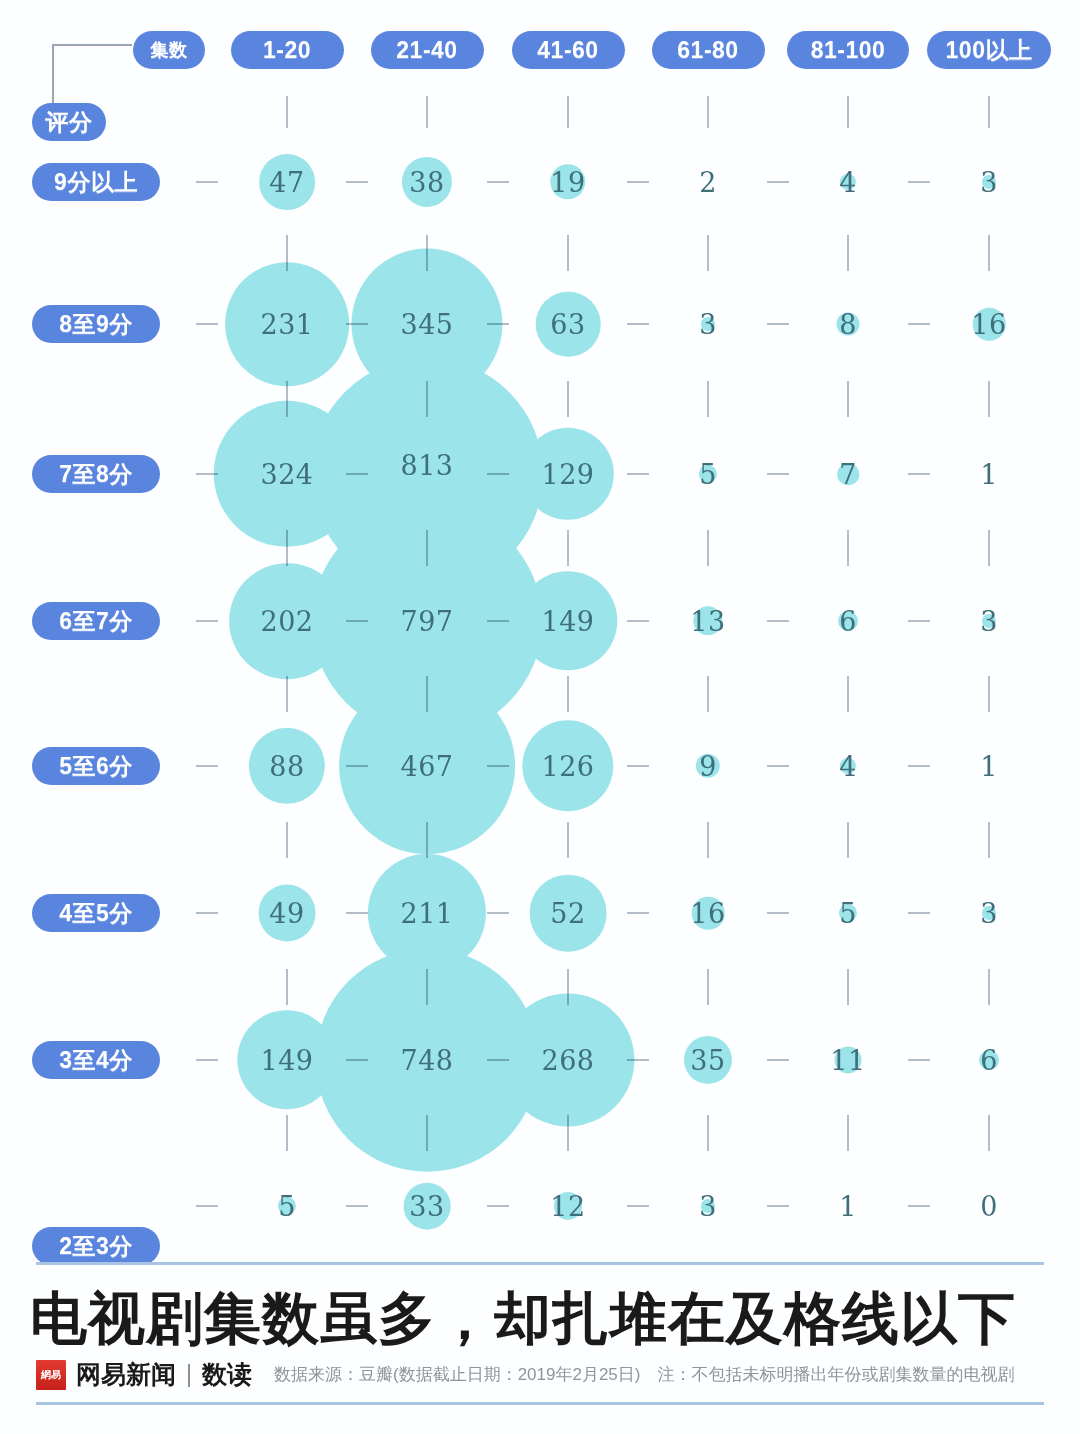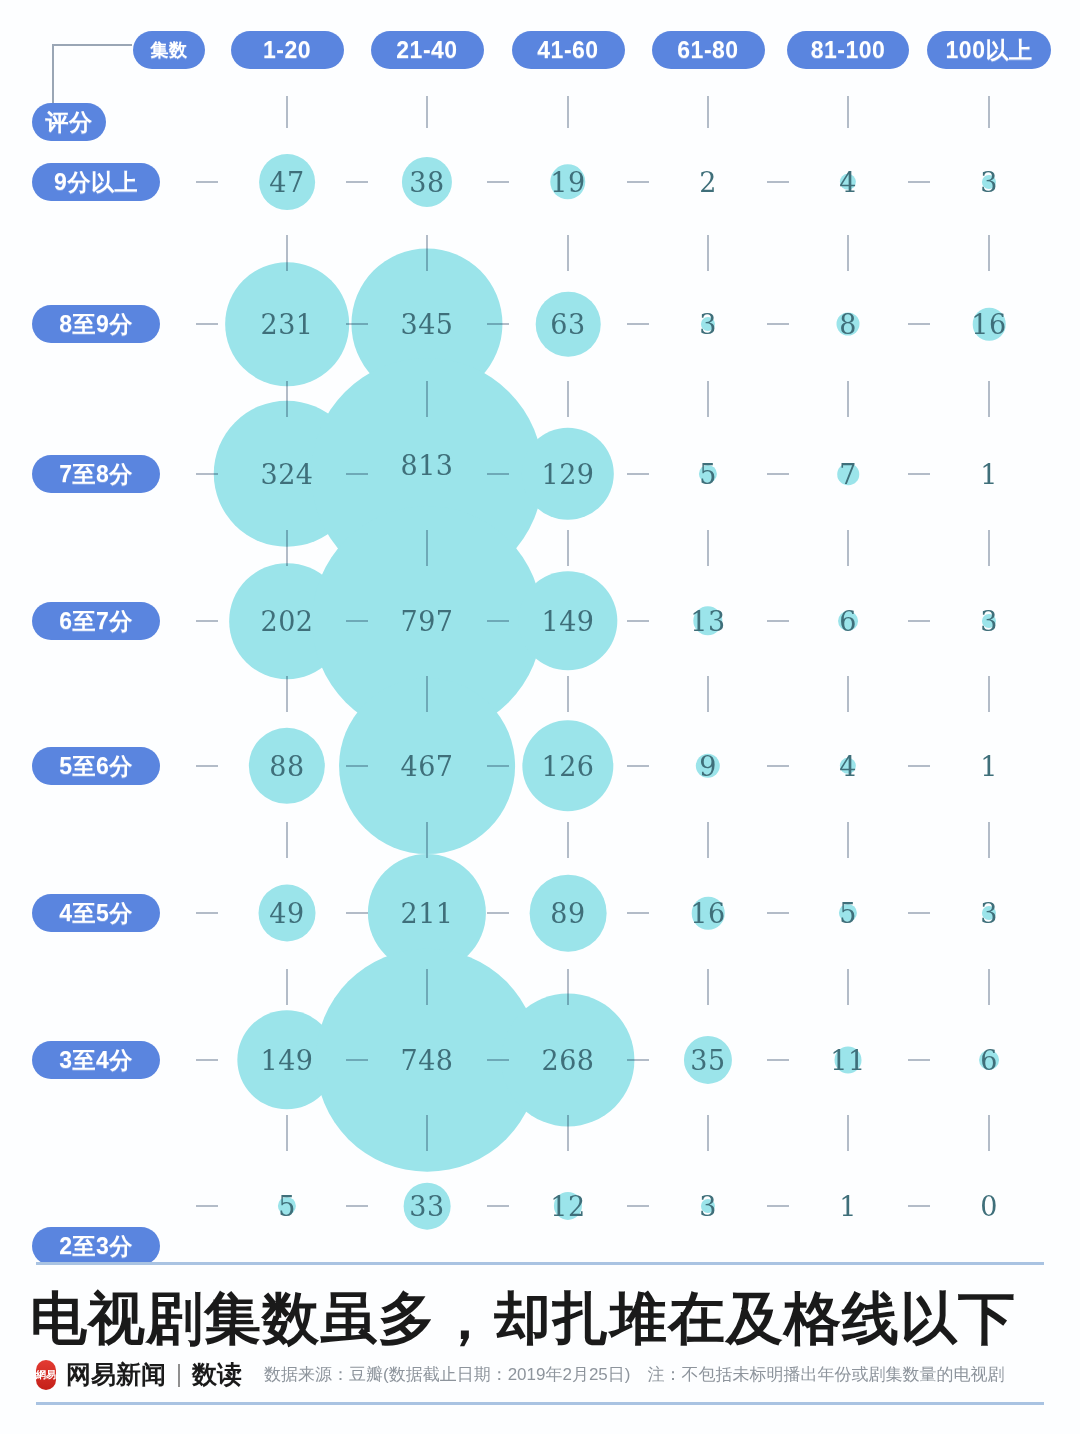--- a/index.html
+++ b/index.html
@@ -101,22 +101,22 @@
   }
   .brandrow {
     position: absolute;
     left: 36px;
     top: 1358px;
     display: flex;
     align-items: center;
     gap: 10px;
   }
   .brandmark {
-    width: 20px; height: 30px;
-    border-radius: 13px;
+    width: 30px; height: 30px;
+    border-radius: 1px;
     background: linear-gradient(180deg,#e33b33,#c42019);
     color: #fff;
     font-size: 10px;
     font-weight: bold;
     display: flex; align-items: center; justify-content: center;
     line-height: 1;
   }
   .brandname {
     font-size: 25px;
     font-weight: bold;
@@ -321,21 +321,21 @@
         <div class="cellval" style="left: 848px; top: 621px;">6</div>
         <div class="cellval" style="left: 989px; top: 621px;">3</div>
         <div class="cellval" style="left: 287px; top: 766px;">88</div>
         <div class="cellval" style="left: 427px; top: 766px;">467</div>
         <div class="cellval" style="left: 568px; top: 766px;">126</div>
         <div class="cellval" style="left: 708px; top: 766px;">9</div>
         <div class="cellval" style="left: 848px; top: 766px;">4</div>
         <div class="cellval" style="left: 989px; top: 766px;">1</div>
         <div class="cellval" style="left: 287px; top: 913px;">49</div>
         <div class="cellval" style="left: 427px; top: 913px;">211</div>
-        <div class="cellval" style="left: 568px; top: 913px;">89</div>
+        <div class="cellval" style="left: 568px; top: 913px;">52</div>
         <div class="cellval" style="left: 708px; top: 913px;">16</div>
         <div class="cellval" style="left: 848px; top: 913px;">5</div>
         <div class="cellval" style="left: 989px; top: 913px;">3</div>
         <div class="cellval" style="left: 287px; top: 1060px;">149</div>
         <div class="cellval" style="left: 427px; top: 1060px;">748</div>
         <div class="cellval" style="left: 568px; top: 1060px;">268</div>
         <div class="cellval" style="left: 708px; top: 1060px;">35</div>
         <div class="cellval" style="left: 848px; top: 1060px;">11</div>
         <div class="cellval" style="left: 989px; top: 1060px;">6</div>
         <div class="cellval" style="left: 287px; top: 1206px;">5</div>

